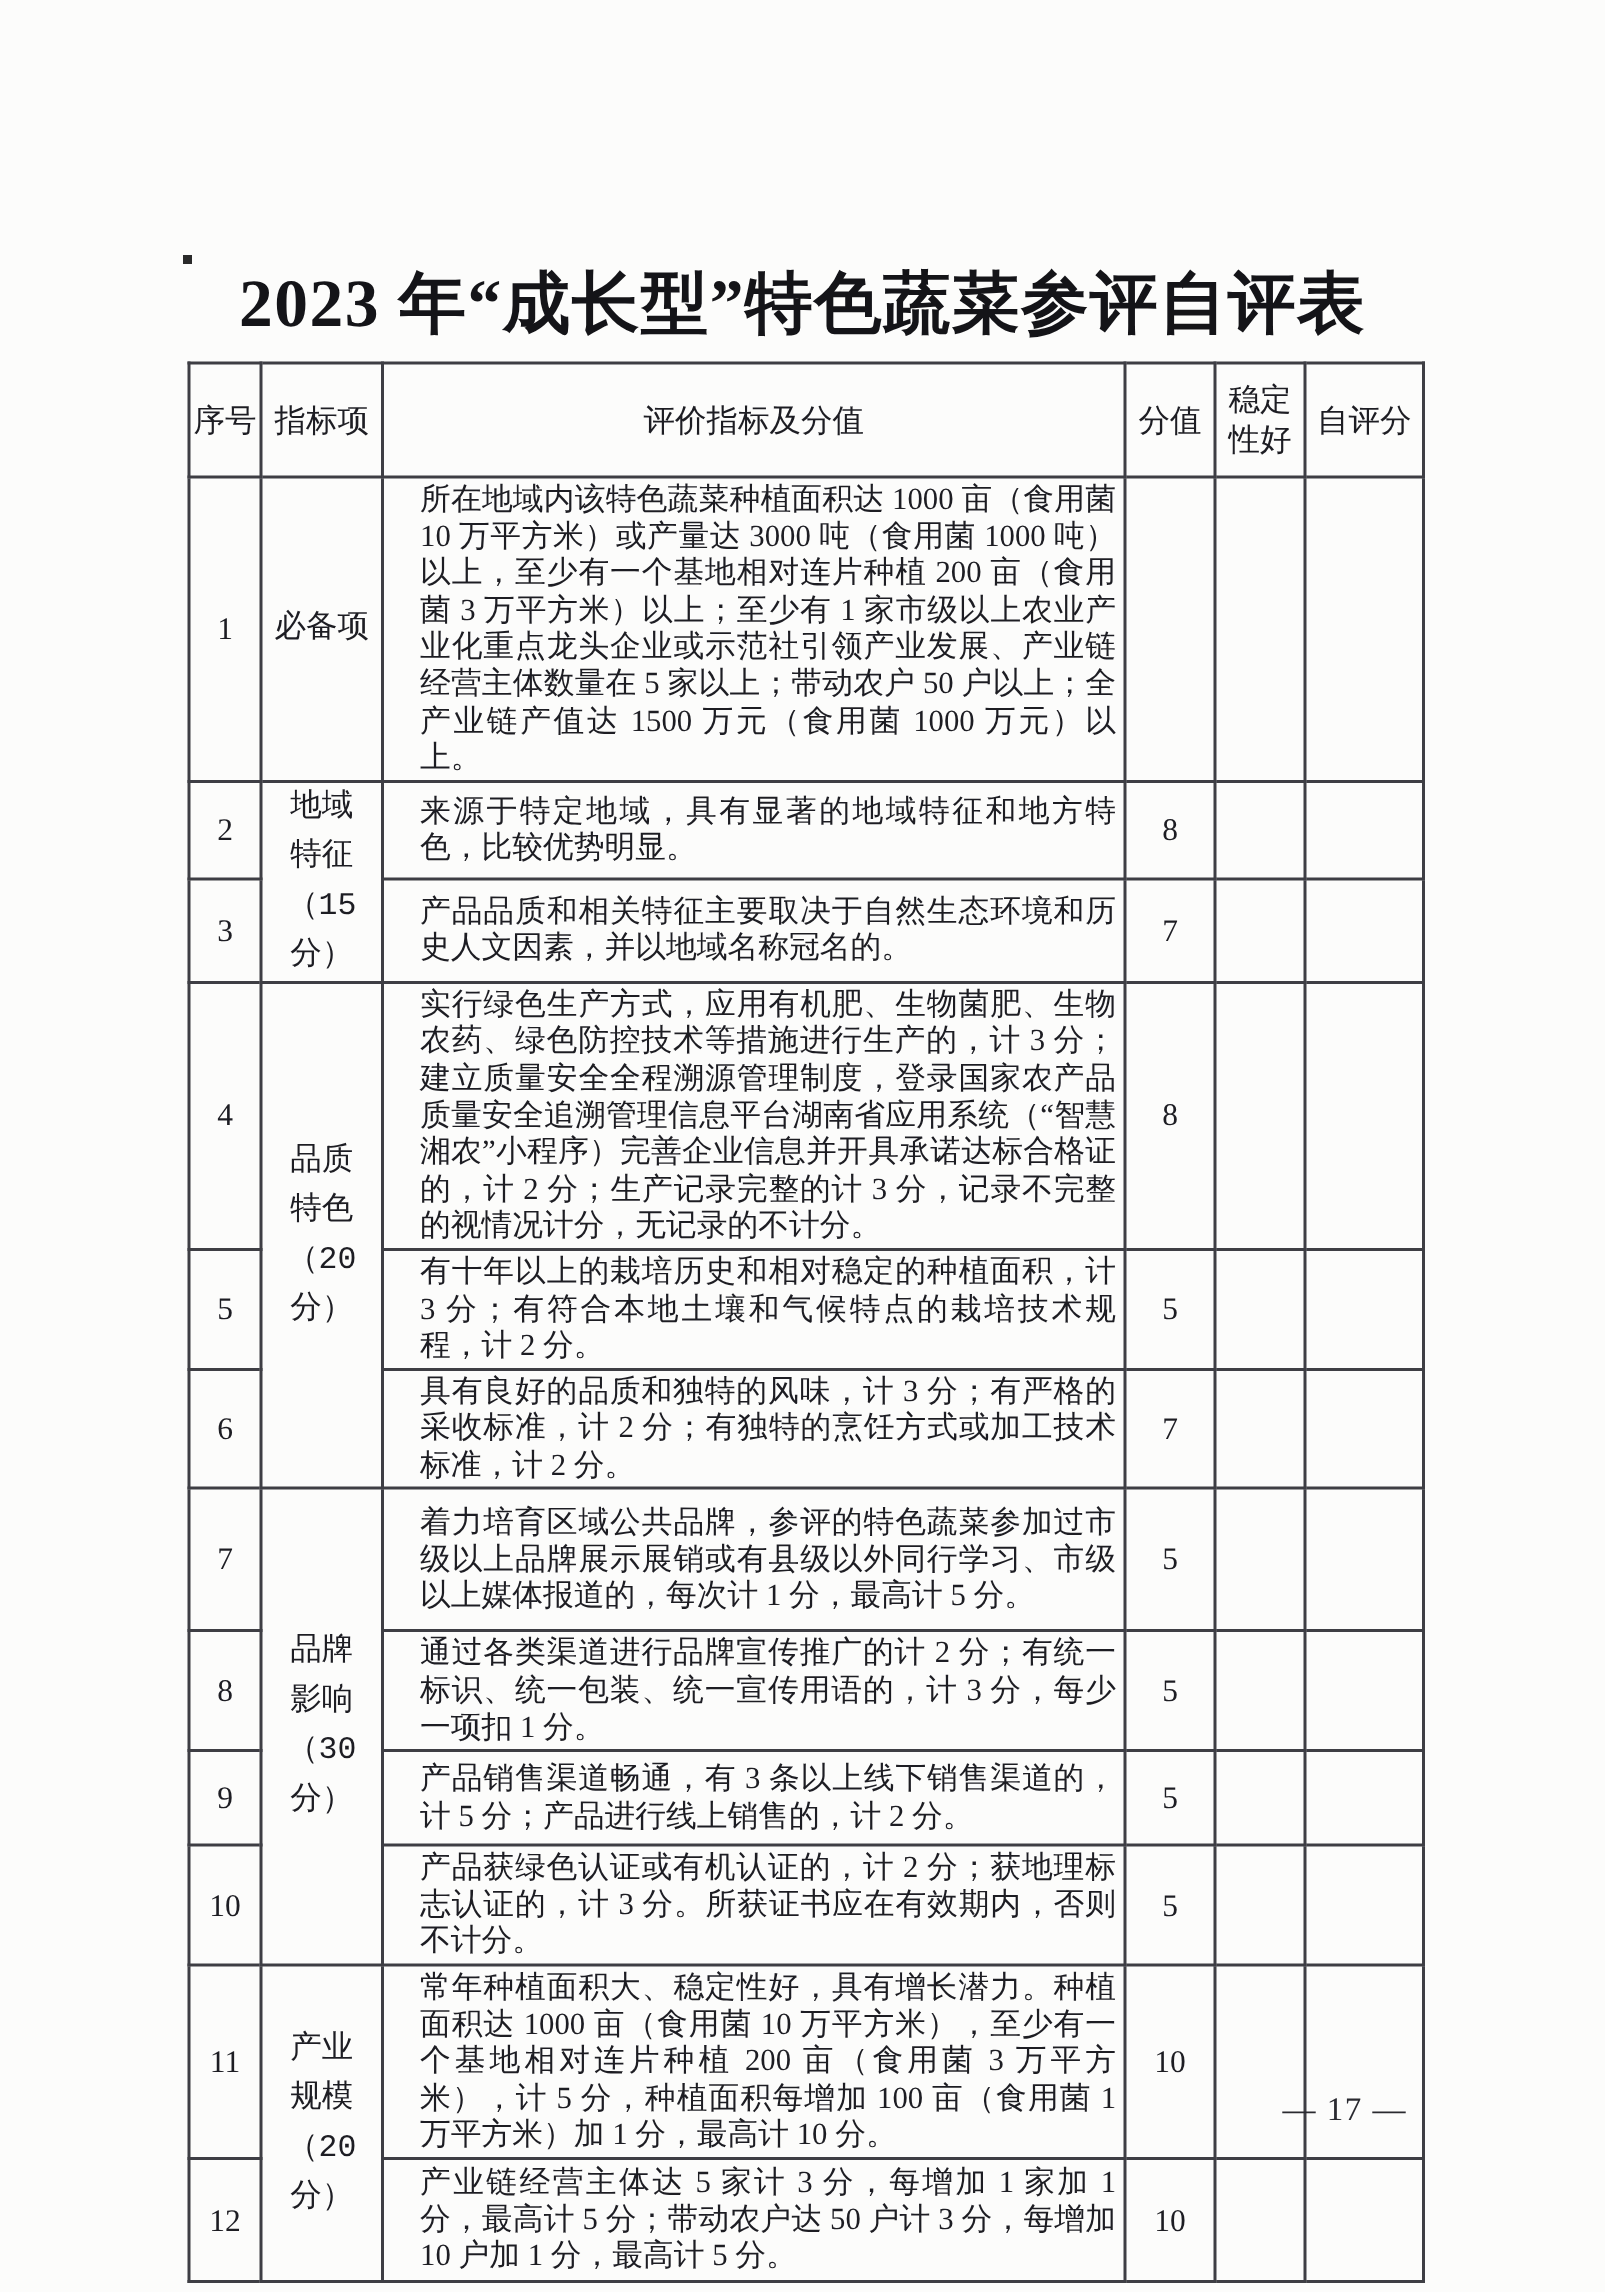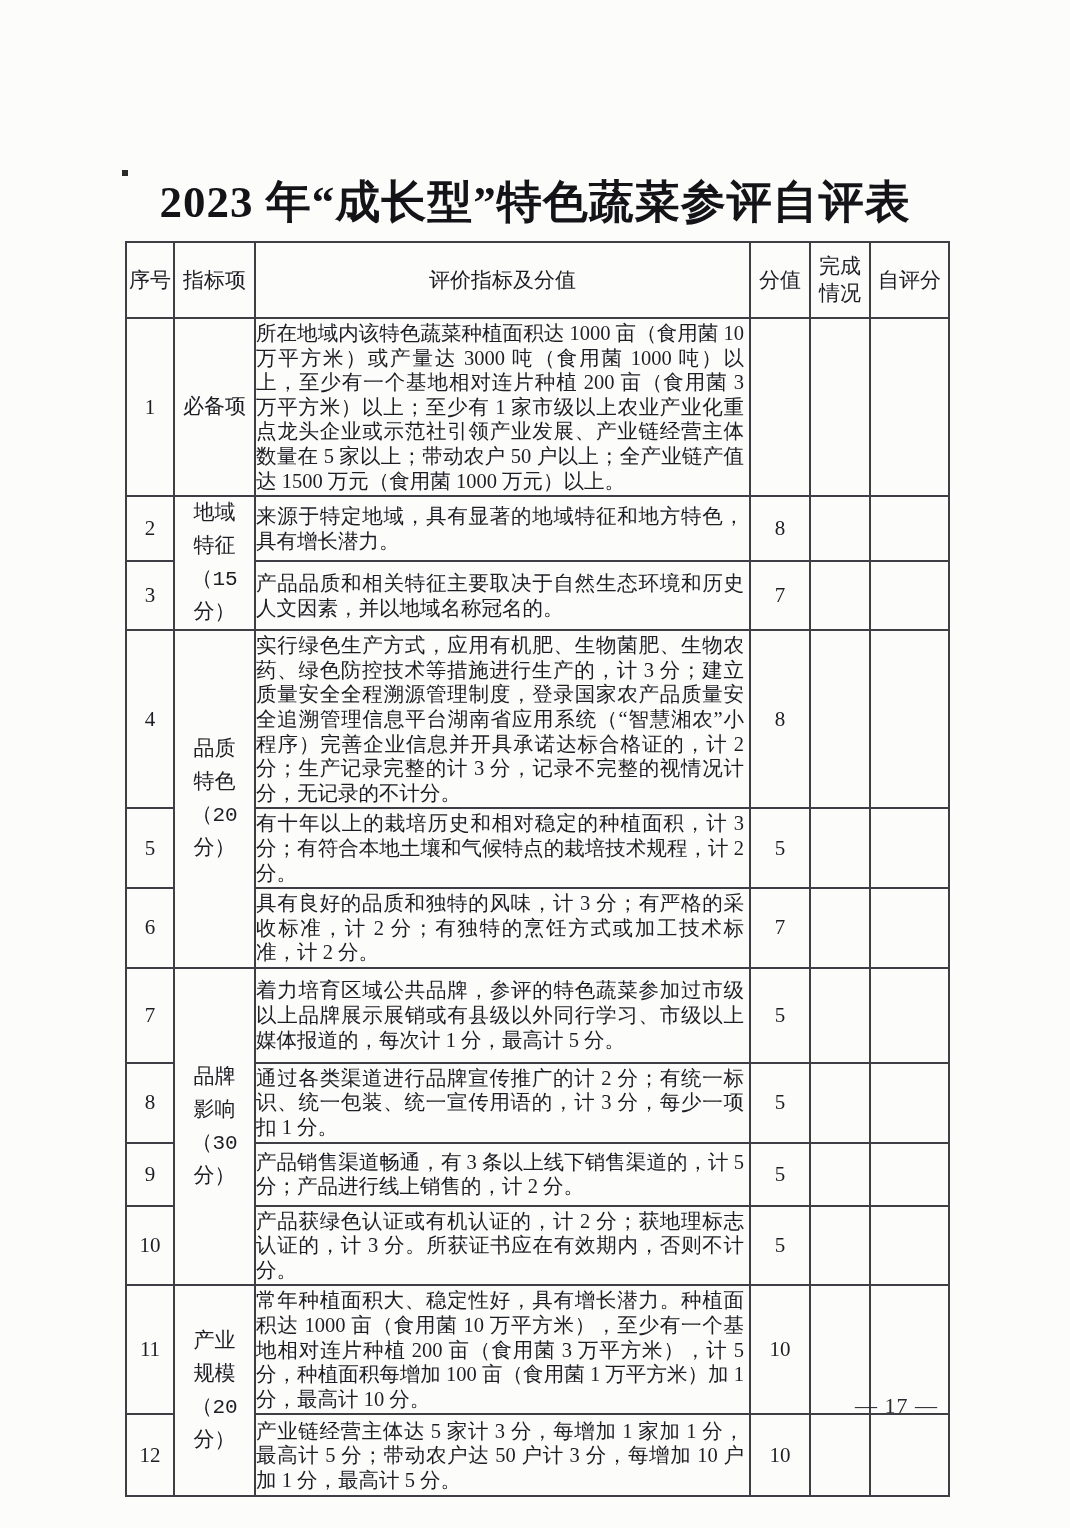--- a/index.html
+++ b/index.html
@@ -18,21 +18,21 @@
   }
   table.eval {
     position:absolute; left:125px; top:241px; width:823px;
     border-collapse:collapse; table-layout:fixed;
   }
   .eval th, .eval td { border:2px solid #3e3e44; font-weight:normal; vertical-align:middle; }
   .eval thead tr { height:76px; }
   .eval th { font-size:21px; text-align:center; line-height:27px; padding:0 2px; }
   td.c-no   { text-align:center; font-size:21px; }
   td.c-group{ text-align:center; font-size:21px; line-height:33px; white-space:pre-line; padding:0 2px;font-family:Liberation Mono, monospace; }
-  td.c-crit { font-size:20.5px; line-height:24.6px; padding:2px 5px 2px 0;
+  td.c-crit { font-size:20.5px; line-height:24.6px; padding:2px 5px 2px 24px;
               text-align:justify; }
   td.c-score{ text-align:center; font-size:21px; }
   tr.r1 { height:173px; }
   tr.r2 { height:62px; }
   tr.r3 { height:66px; }
   tr.r4 { height:178px; }
   tr.r5 { height:68px; }
   tr.r6 { height:66px; }
   tr.r7 { height:95px; }
   tr.r8 { height:62px; }
@@ -64,40 +64,40 @@
       <col style="width:60px">
       <col style="width:60px">
       <col style="width:79px">
     </colgroup>
     <thead>
       <tr>
         <th>序号</th>
         <th>指标项</th>
         <th>评价指标及分值</th>
         <th>分值</th>
-        <th>完成情况</th>
+        <th>稳定性好</th>
         <th>自评分</th>
       </tr>
     </thead>
     <tbody>
       <tr class="r1">
         <td class="c-no">1</td>
         <td class="c-group">必备项</td>
         <td class="c-crit">所在地域内该特色蔬菜种植面积达 1000 亩（食用菌 10 万平方米）或产量达 3000 吨（食用菌 1000 吨）以上，至少有一个基地相对连片种植 200 亩（食用菌 3 万平方米）以上；至少有 1 家市级以上农业产业化重点龙头企业或示范社引领产业发展、产业链经营主体数量在 5 家以上；带动农户 50 户以上；全产业链产值达 1500 万元（食用菌 1000 万元）以上。</td>
         <td class="c-score"></td>
         <td class="c-blank"></td>
         <td class="c-blank"></td>
       </tr>
 
       <tr class="r2">
         <td class="c-no">2</td>
         <td class="c-group" rowspan="2">地域
 特征
 （15 分）</td>
-        <td class="c-crit">来源于特定地域，具有显著的地域特征和地方特色，具有增长潜力。</td>
+        <td class="c-crit">来源于特定地域，具有显著的地域特征和地方特色，比较优势明显。</td>
         <td class="c-score">8</td>
         <td class="c-blank"></td>
         <td class="c-blank"></td>
       </tr>
       <tr class="r3">
         <td class="c-no">3</td>
         <td class="c-crit">产品品质和相关特征主要取决于自然生态环境和历史人文因素，并以地域名称冠名的。</td>
         <td class="c-score">7</td>
         <td class="c-blank"></td>
         <td class="c-blank"></td>

